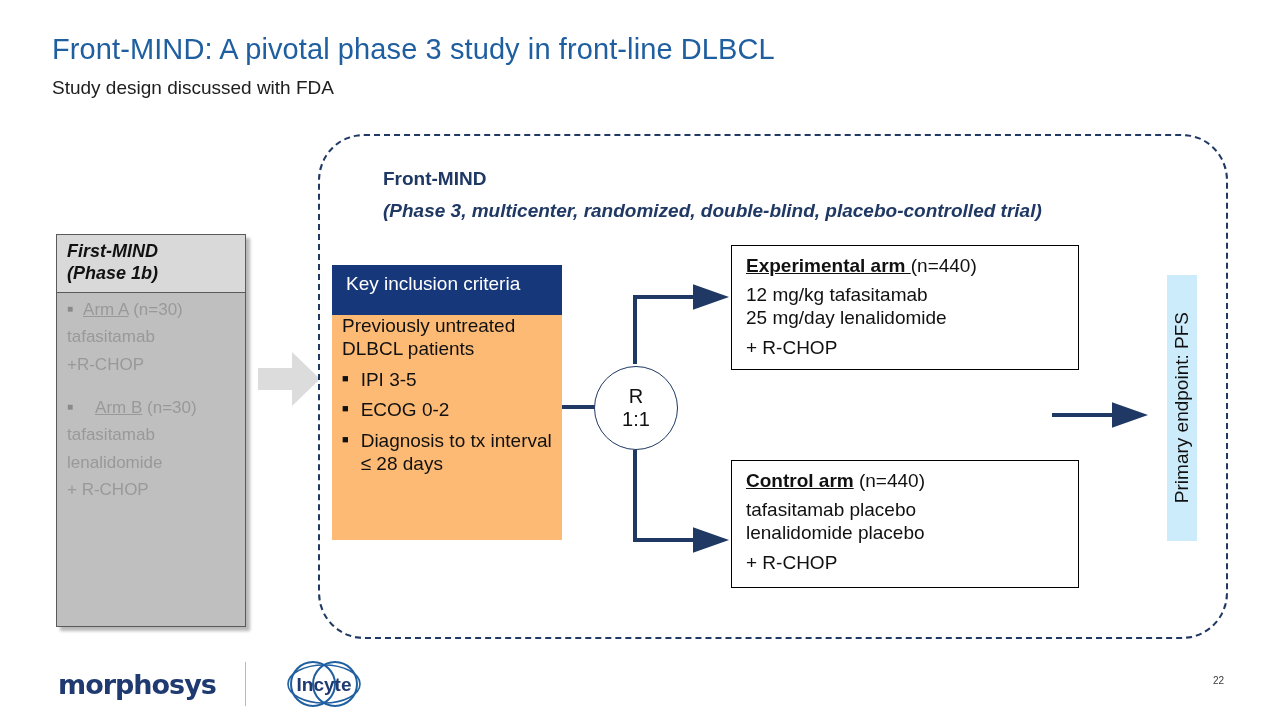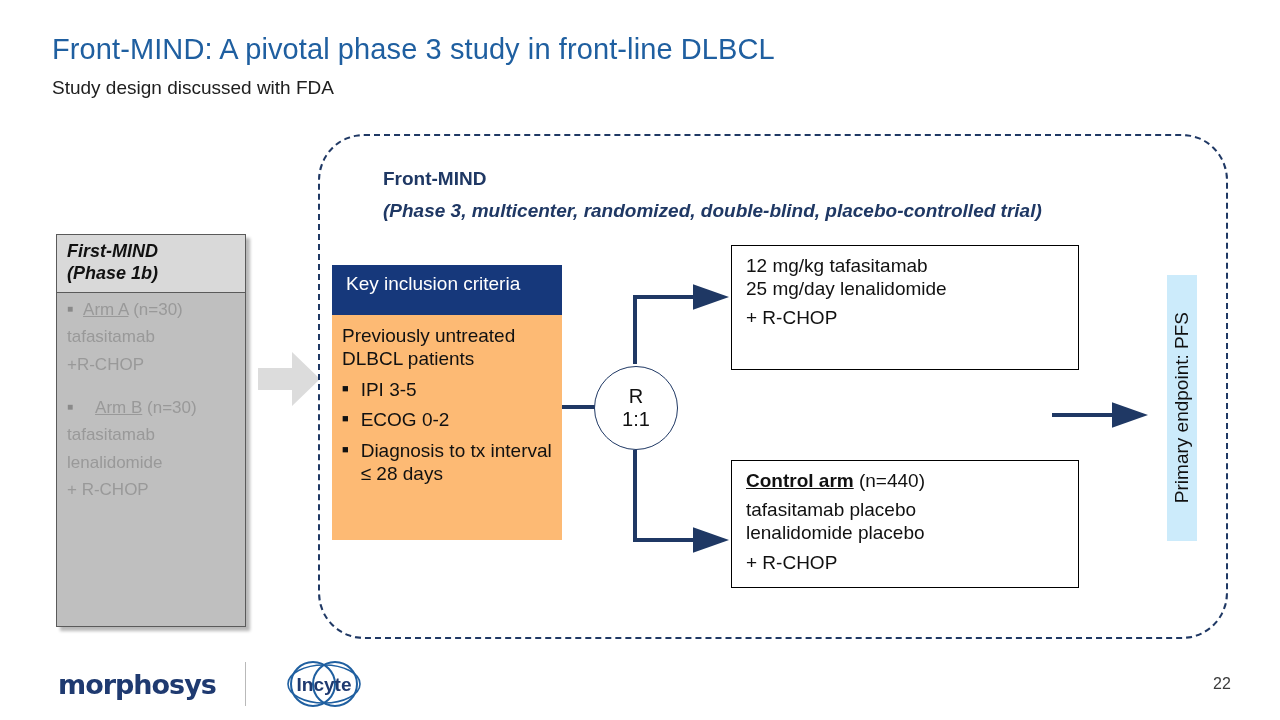--- a/index.html
+++ b/index.html
@@ -137,21 +137,21 @@
   }
   .incl-head {
     background: #16387B;
     color: #ffffff;
     font-size: 19px;
     padding: 8px 0 9px 14px;
     box-sizing: border-box;
     height: 50px;
   }
   .incl-body {
-    padding: 10px 8px 0 10px;
+    padding: 0 8px 0 10px;
     font-size: 19px;
     color: #111111;
     line-height: 1.2;
   }
   .incl-intro { margin-bottom: 8px; }
   .incl-item {
     display: flex;
     gap: 12px;
     margin-bottom: 8px;
     align-items: baseline;
@@ -254,21 +254,21 @@
   }
   .logo-divider {
     width: 1px;
     height: 44px;
     background: #b9b9b9;
   }
   .pagenum {
     position: absolute;
     left: 1213px;
     top: 675px;
-    font-size: 16px;
+    font-size: 10px;
     color: #3b3b3b;
   }
 </style>
 </head>
 <body>
 
 <div id="slide">
 
   <div class="title">Front-MIND: A pivotal phase 3 study in front-line DLBCL</div>
   <div class="subtitle">Study design discussed with FDA</div>
@@ -340,20 +340,23 @@
     </defs>
 
     <path d="M 635,364 L 635,297 L 697,297" stroke="#1F3864" stroke-width="4" fill="none" marker-end="url(#navyArrow)"></path>
 
     <path d="M 635,450 L 635,540 L 697,540" stroke="#1F3864" stroke-width="4" fill="none" marker-end="url(#navyArrow)"></path>
 
     <path d="M 1052,415 L 1116,415" stroke="#1F3864" stroke-width="4" fill="none" marker-end="url(#navyArrow)"></path>
   </svg>
 
   <div class="arm-box arm-exp">
+    <div class="arm-title">
+      <b>Experimental arm </b><span>(n=440)</span>
+    </div>
     <div>12 mg/kg tafasitamab</div>
     <div class="arm-dose">25 mg/day lenalidomide</div>
     <div>+ R-CHOP</div>
   </div>
 
   <div class="arm-box arm-ctl">
     <div class="arm-title">
       <b>Control arm</b><span> (n=440)</span>
     </div>
     <div>tafasitamab placebo</div>

